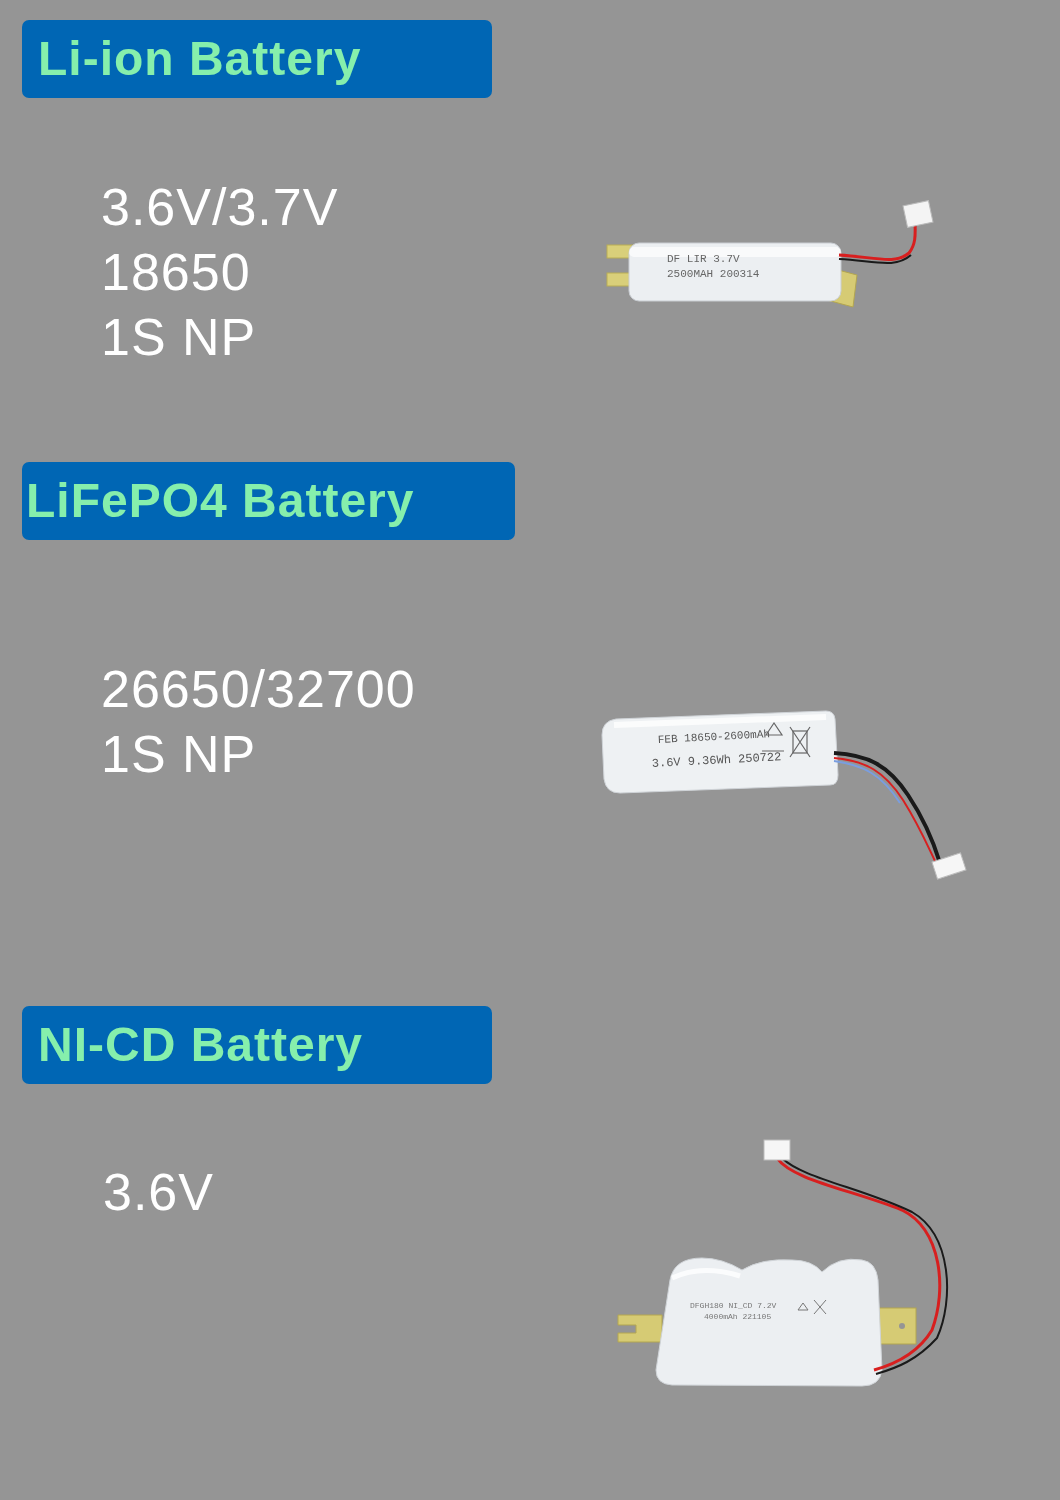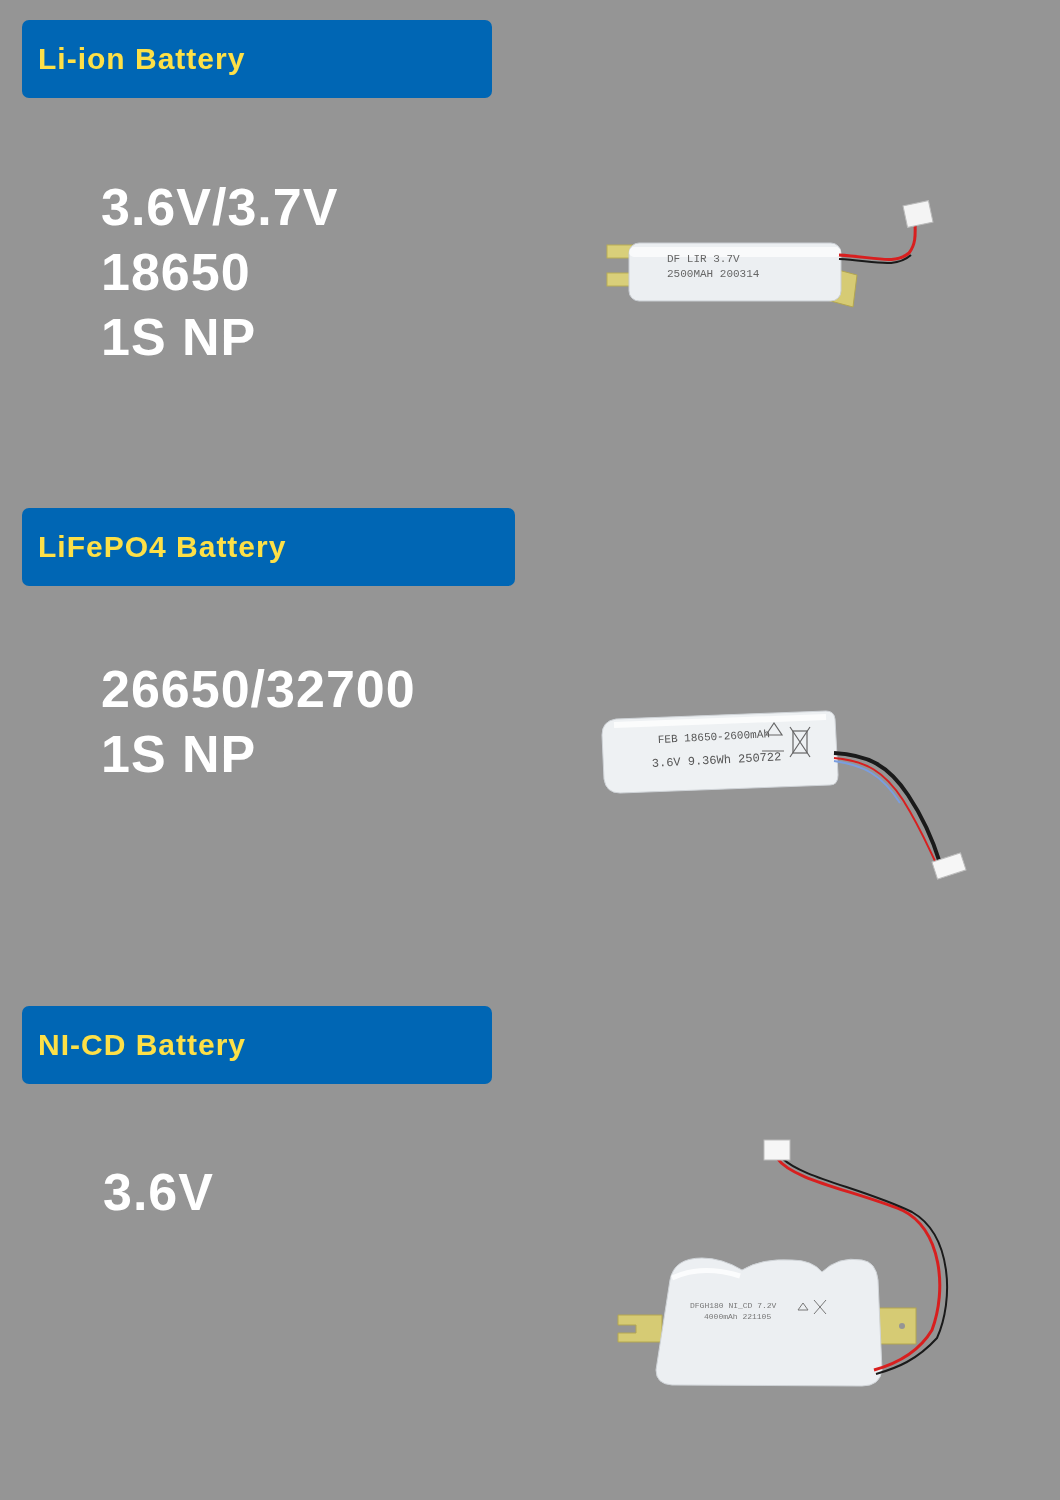--- a/index.html
+++ b/index.html
@@ -8,33 +8,33 @@
     background: #959595;
     position: relative;
     overflow: hidden;
     font-family: "Liberation Sans", "DejaVu Sans", sans-serif;
   }
   .banner {
     position: absolute;
     left: 22px;
     background: #0066b4;
     border-radius: 7px;
-    color: #fde047;
+    color: #86efac;
     font-weight: bold;
-    font-size: 30px;
+    font-size: 48px;
     line-height: 78px;
     height: 78px;
     box-sizing: border-box;
     white-space: nowrap;
     letter-spacing: 1px;
   }
   .specs {
     position: absolute;
     color: #ffffff;
-    font-weight: bold;
+    font-weight: normal;
     font-size: 52px;
     line-height: 65px;
     letter-spacing: 1px;
   }
   .specs div { height: 65px; white-space: nowrap; }
   .product {
     position: absolute;
   }
   .product svg { display: block; }
 </style>
@@ -61,21 +61,21 @@
 
     <path d="M244 60 C280 62 300 70 314 58 C322 48 320 36 320 24" stroke="#d81f1f" stroke-width="3" fill="none"></path>
     <path d="M244 64 C280 66 300 74 316 60" stroke="#1a1a1a" stroke-width="2" fill="none"></path>
 
     <rect x="310" y="8" width="26" height="22" fill="#f4f4f4" stroke="#bbbbbb" transform="rotate(-12 323 19)"></rect>
     <text x="72" y="67" font-family="Liberation Mono, monospace" font-size="11" fill="#666">DF LIR 3.7V</text>
     <text x="72" y="82" font-family="Liberation Mono, monospace" font-size="11" fill="#666">2500MAH 200314</text>
   </svg>
 </div>
 
-<div class="banner" style="top:508px; width:493px; padding-left:16px;">
+<div class="banner" style="top:462px; width:493px; padding-left:4px;">
   <span>LiFePO4 Battery</span>
 </div>
 <div class="specs" style="left:101px; top:657px;">
   <div>26650/32700</div>
   <div>1S NP</div>
 </div>
 <div class="product" style="left:598px; top:705px;">
   <svg width="380" height="185" viewBox="0 0 380 185">
 
     <path d="M18 14 L228 6 Q236 6 237 14 L240 70 Q240 80 232 80 L22 88 Q8 88 6 74 L4 30 Q4 16 18 14 Z" fill="#eef1f3" stroke="#cfd3d7"></path>

